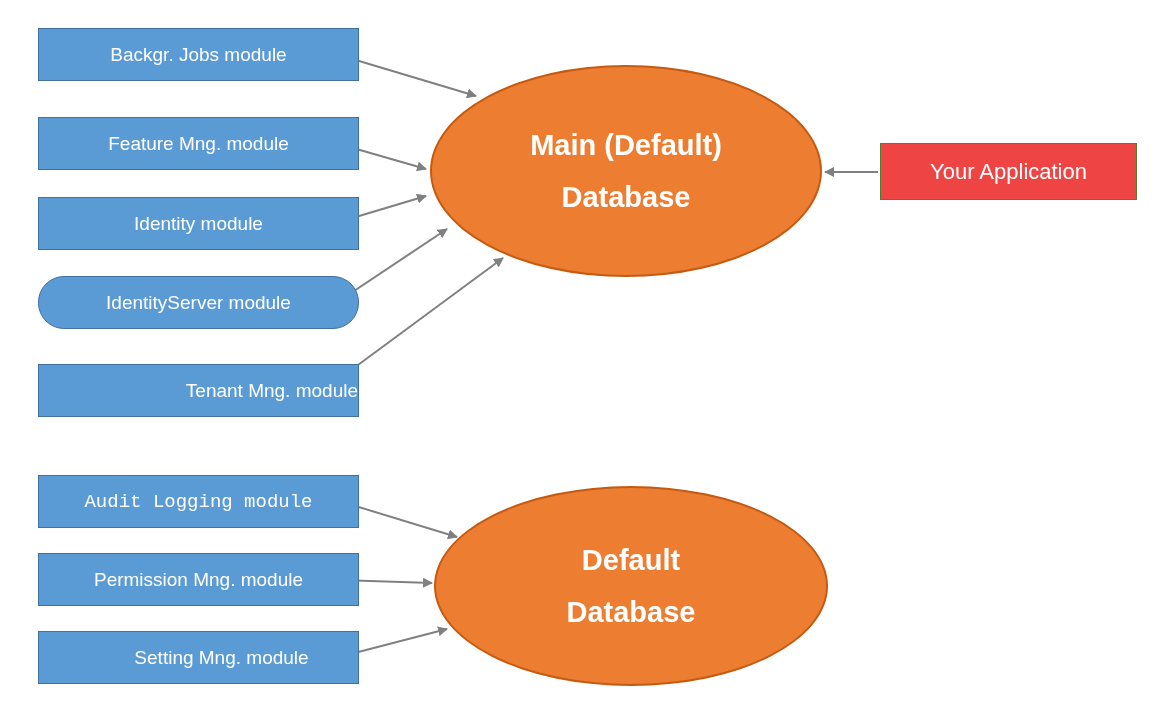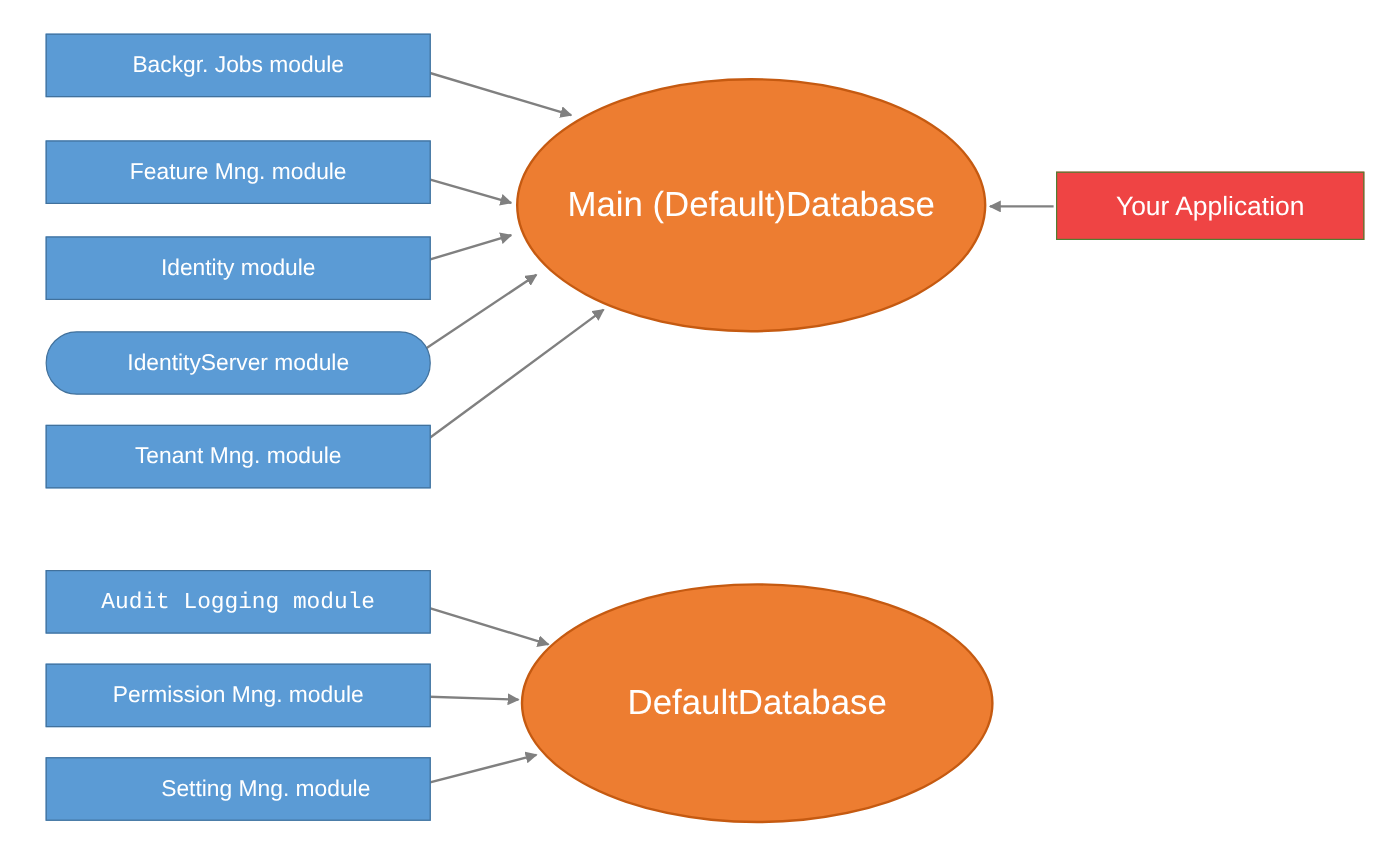--- a/index.html
+++ b/index.html
@@ -42,24 +42,25 @@
   .db-ellipse {
     position: absolute;
     background: #ED7D31;
     border: 2px solid #C55A11;
     border-radius: 50%;
     box-sizing: border-box;
     color: #ffffff;
     font-size: 29px;
     line-height: 1.8;
     display: flex;
-    flex-direction: row;
+    flex-direction: column;
     align-items: center;
     justify-content: center;
     text-align: center;
+    font-weight: bold;
   }
   .app-box {
     position: absolute;
     left: 880px;
     top: 143px;
     width: 257px;
     height: 57px;
     background: #ef4444;
     border: 1px solid #507E32;
     box-sizing: border-box;
@@ -98,21 +99,21 @@
   </div>
   <div class="module-box" style="top:117px;">
     <span>Feature Mng. module</span>
   </div>
   <div class="module-box" style="top:197px;">
     <span>Identity module</span>
   </div>
   <div class="module-box" style="top:276px;border-radius:26px;">
     <span>IdentityServer module</span>
   </div>
-  <div class="module-box" style="top:354px;">
+  <div class="module-box" style="top:364px;justify-content:flex-end;">
     <span>Tenant Mng. module</span>
   </div>
 
   <div class="db-ellipse" style="left:430px; top:65px; width:392px; height:212px;">
     <div>Main (Default)</div>
     <div>Database</div>
   </div>
 
   <div class="app-box">
     <span>Your Application</span>

